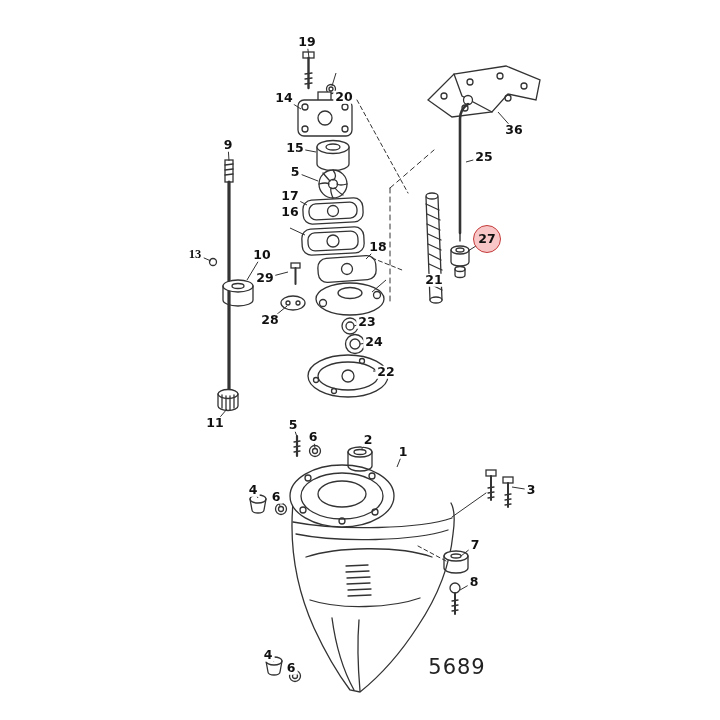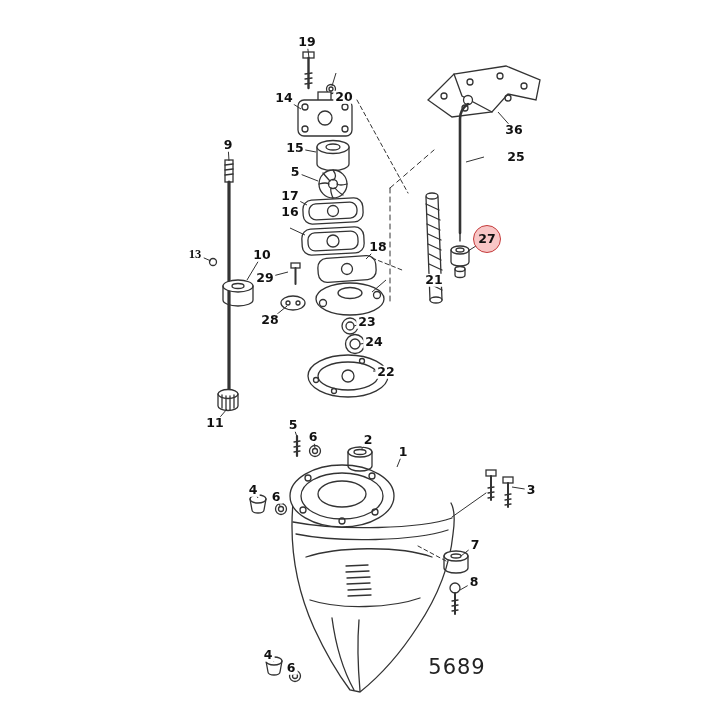--- a/index.html
+++ b/index.html
@@ -263,21 +263,21 @@
       <line x1="291" y1="668" x2="294" y2="675"></line>
     </svg>
 
   <div id="callout-layer">
       <div class="callout" style="left: 307px; top: 42px;">19</div>
       <div class="callout" style="left: 344px; top: 73px; margin-top: 24px;">20</div>
       <div class="callout" style="left: 284px; top: 98px;">14</div>
       <div class="callout" style="left: 514px; top: 130px;">36</div>
       <div class="callout" style="left: 228px; top: 145px;">9</div>
       <div class="callout" style="left: 295px; top: 148px;">15</div>
-      <div class="callout" style="left: 484px; top: 157px; margin-left: 32px;">25</div>
+      <div class="callout" style="left: 484px; top: 157px;">25</div>
       <div class="callout" style="left: 295px; top: 172px;">5</div>
       <div class="callout" style="left: 290px; top: 196px;">17</div>
       <div class="callout" style="left: 290px; top: 212px;">16</div>
       <div class="callout highlighted" style="left: 487px; top: 239px;">27</div>
       <div class="callout" style="left: 378px; top: 247px;">18</div>
       <div class="callout" style="left: 195px; top: 254px; font-family: Liberation Serif, serif;">13</div>
       <div class="callout" style="left: 262px; top: 255px;">10</div>
       <div class="callout" style="left: 265px; top: 278px;">29</div>
       <div class="callout" style="left: 402px; top: 280px; margin-left: 32px;">21</div>
       <div class="callout" style="left: 270px; top: 320px;">28</div>

